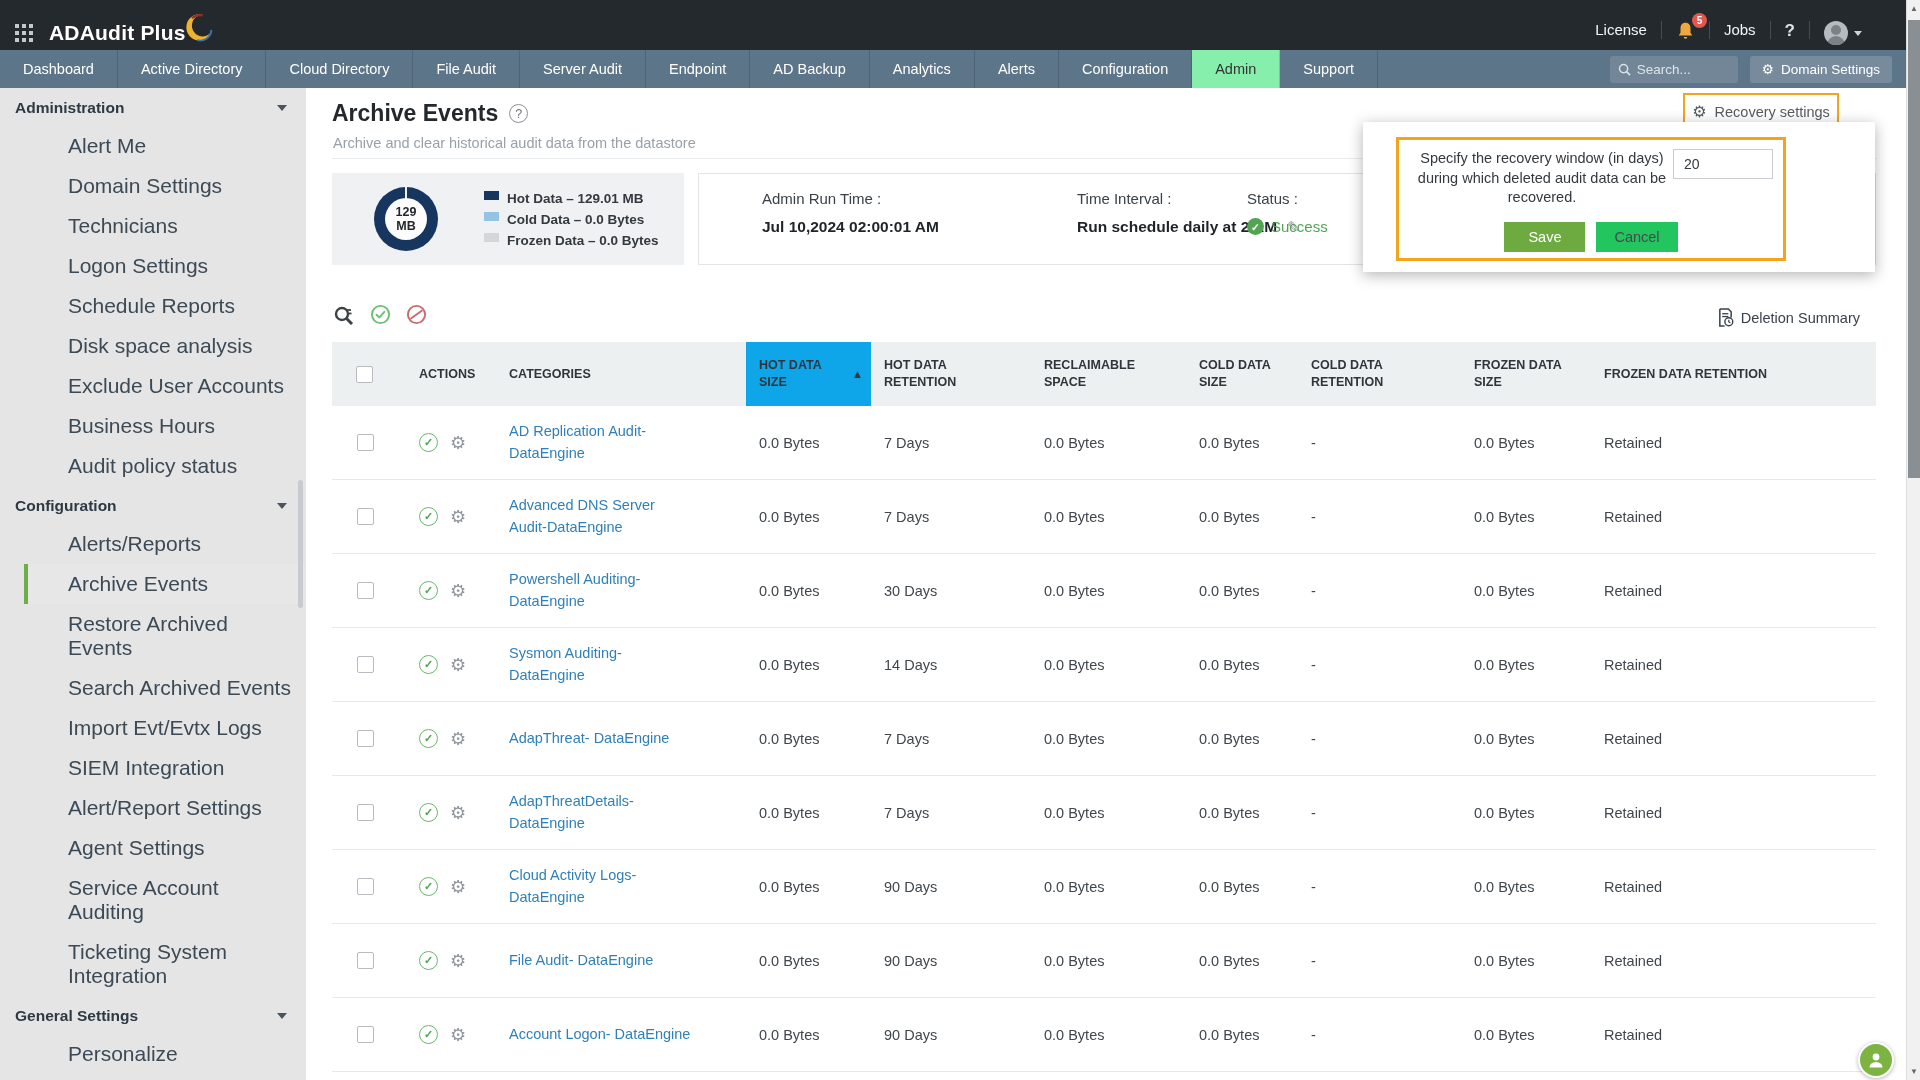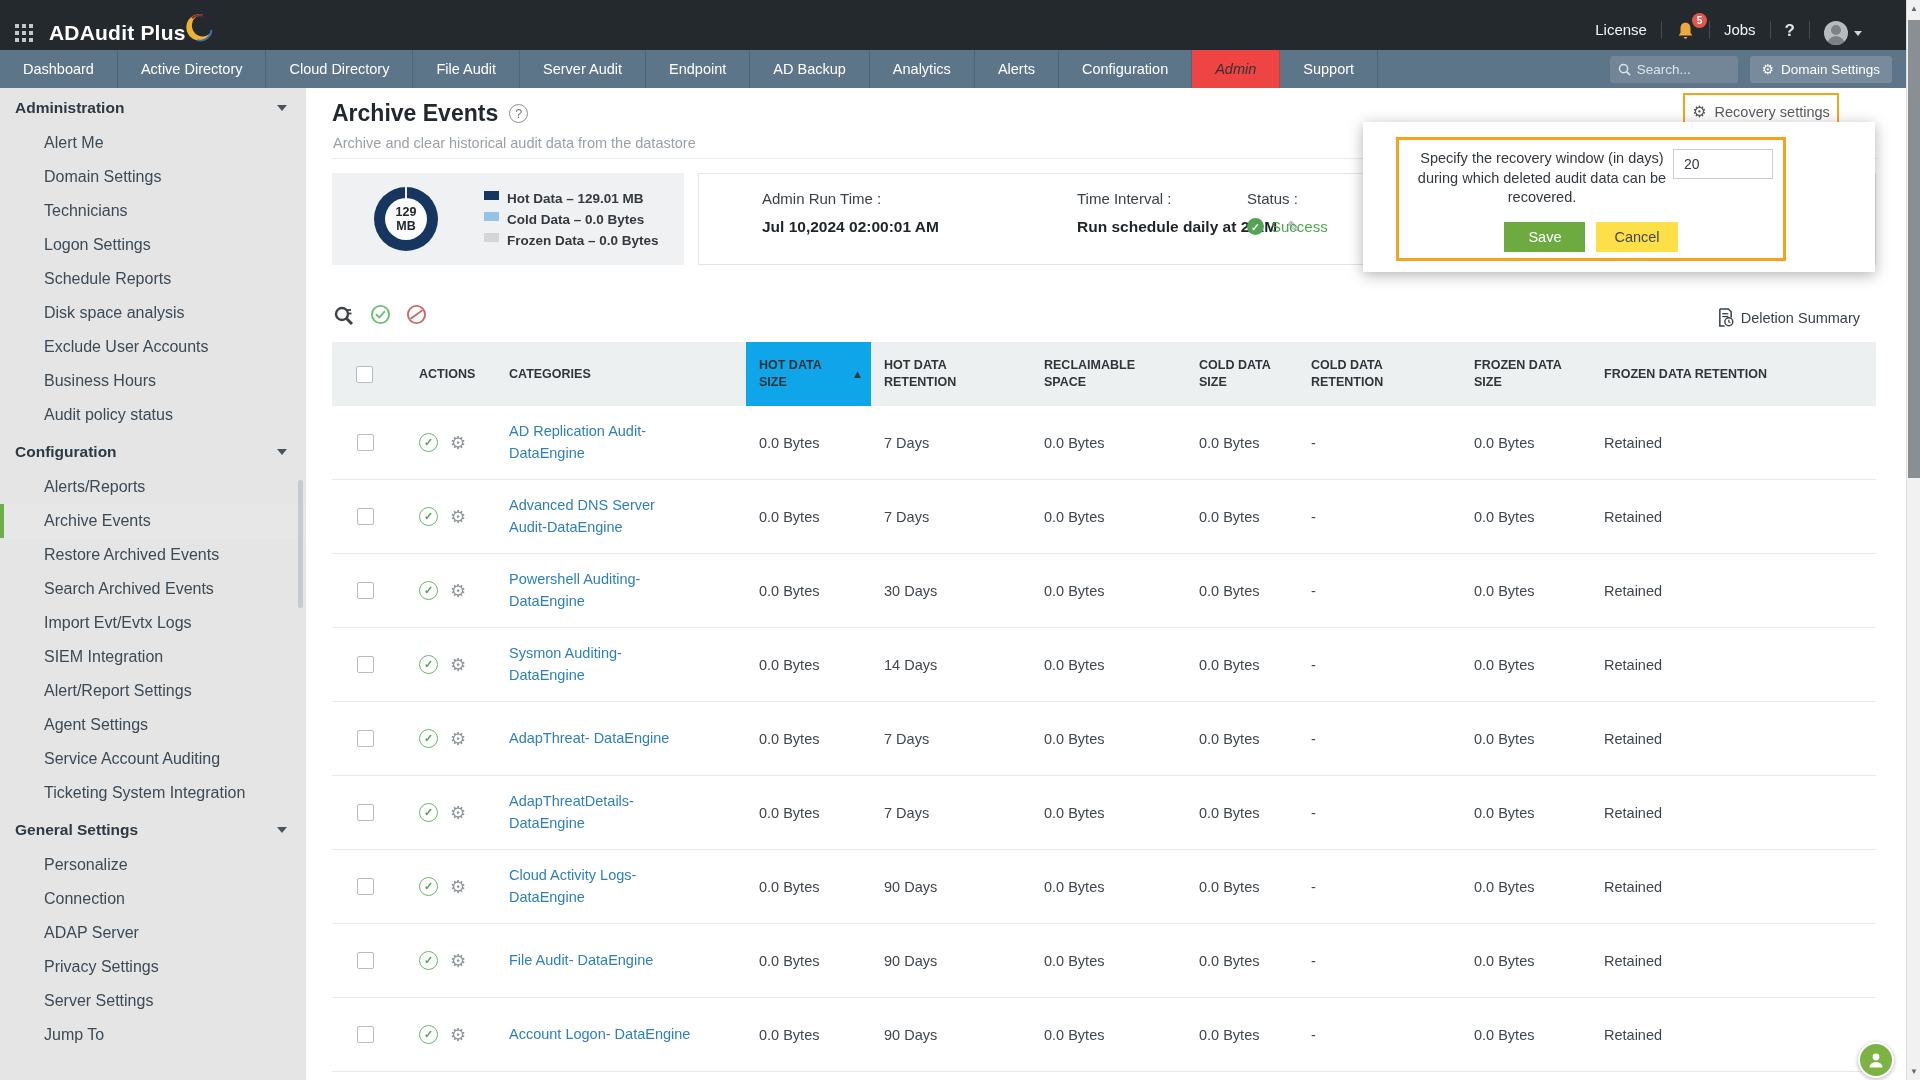--- a/index.html
+++ b/index.html
@@ -27,21 +27,21 @@
   .avatar i.head { position:absolute; left:7px; top:4px; width:10px; height:10px; border-radius:50%; background:#7b8187; }
   .avatar i.body { position:absolute; left:3px; top:15px; width:18px; height:12px; border-radius:9px 9px 0 0; background:#7b8187; }
   .caret { width:0; height:0; border-left:4px solid transparent; border-right:4px solid transparent;
            border-top:5px solid #cfd3d6; margin-left:6px; }
 
   
   .navbar { position:absolute; left:0; top:50px; width:1906px; height:38px; background:#5d7589;
             display:flex; align-items:stretch; color:#fff; font-size:14.5px; z-index:5; }
   .nav-tab { display:flex; align-items:center; padding:0 23px; border-right:1px solid rgba(0,0,0,.14);
              cursor:pointer; white-space:nowrap; }
-  .nav-tab.active { background:#ef4444; color:#333;font-style:italic; }
+  .nav-tab.active { background:#86efac; color:#333; }
   .nav-search { margin-left:auto; align-self:center; display:flex; align-items:center; width:128px; height:27px;
                 background:rgba(255,255,255,.13); border-radius:3px; padding:0 8px; }
   .nav-search input { background:transparent; border:none; outline:none; color:#fff; font-size:13.5px; width:90px; margin-left:6px; }
   .nav-search input::placeholder { color:#dde4e9; }
   .domain-btn { align-self:center; display:flex; align-items:center; gap:7px; height:27px; margin:0 14px 0 12px;
                 background:rgba(255,255,255,.16); border-radius:3px; padding:0 12px; font-size:13.5px; cursor:pointer; }
   .gear-glyph { font-family:"DejaVu Sans", sans-serif; }
 
   
   .scrollbar { position:absolute; right:0; top:0; width:14px; height:1080px; background:#f1f1f1;
@@ -50,21 +50,21 @@
   .scrollbar .arr.up { top:4px; } .scrollbar .arr.down { bottom:4px; }
   .scroll-thumb { position:absolute; left:1px; top:20px; width:12px; height:458px; background:#8a8f94; }
 
   
   .sidebar { position:absolute; left:0; top:88px; width:306px; height:992px; background:#e5e5e5;
              border-right:1px solid #e2e5e7; padding-top:0; overflow:hidden; }
   .side-section-title { display:flex; align-items:center; padding:11px 18px 9px 15px; font-size:15.5px;
                         font-weight:bold; color:#2d3944; cursor:pointer; }
   .side-chevron { margin-left:auto; width:0; height:0; border-left:5px solid transparent;
                   border-right:5px solid transparent; border-top:6px solid #4b545e; }
-  .side-item { padding:8px 10px 8px 40px; font-size:16px; color:#3c4a56; cursor:pointer; border-left:4px solid transparent; }
+  .side-item { padding:8px 10px 8px 40px; font-size:21px; color:#3c4a56; cursor:pointer; border-left:4px solid transparent;margin-left:24px; }
   .side-item.selected { background:#e7e7e7; border-left:4px solid #6cae49; }
   .side-scroll-handle { position:absolute; right:2px; top:392px; width:5px; height:128px; background:#c7cbcf; border-radius:3px; }
 
   
   .main { position:absolute; left:306px; top:88px; width:1600px; height:992px; background:#fff; }
   .page-title-row { position:absolute; left:26px; top:12px; display:flex; align-items:center; gap:11px; }
   .page-title { font-size:23px; color:#23282d; font-weight:bold; }
   .help-circle { width:19px; height:19px; border:1.5px solid #8a9096; border-radius:50%; color:#6e747a;
                  font-size:12.5px; display:flex; align-items:center; justify-content:center; cursor:pointer; }
   .page-subtitle { position:absolute; left:27px; top:47px; font-size:14.5px; color:#99a1a8; }
@@ -125,21 +125,21 @@
   .popup { position:absolute; left:1363px; top:122px; width:512px; height:150px; background:#fff; z-index:20;
            box-shadow:0 3px 14px rgba(0,0,0,.3); }
   .popup-hl { position:absolute; left:33px; top:15px; width:390px; height:124px; border:3px solid #f2a41d; }
   .popup-msg { position:absolute; left:14px; top:9px; width:258px; text-align:center; font-size:14.5px;
                color:#33393f; line-height:1.35; }
   .popup-input { position:absolute; left:274px; top:9px; width:100px; height:30px; border:1px solid #c9cdd1;
                  font-size:14px; color:#33393f; padding:0 10px; outline:none; font-family:"Liberation Sans",sans-serif; }
   .popup-btns { position:absolute; left:0; top:82px; width:100%; display:flex; justify-content:center; gap:11px; }
   .btn-save { background:#6dab40; color:#fff; border:none; font-size:14.5px; padding:7px 24px; cursor:pointer;
               font-family:"Liberation Sans",sans-serif; }
-  .btn-cancel { background:#fde047; color:#44494e; border:none; font-size:14.5px; padding:7px 18px; cursor:pointer;
+  .btn-cancel { background:#22c55e; color:#44494e; border:none; font-size:14.5px; padding:7px 18px; cursor:pointer;
                 font-family:"Liberation Sans",sans-serif; }
 
   
   .chat-fab { position:absolute; left:1858px; top:1042px; width:36px; height:36px; border-radius:50%;
               background:#7cb342; border:2px solid #fff; box-shadow:0 1px 4px rgba(0,0,0,.3); cursor:pointer;
               display:flex; align-items:center; justify-content:center; z-index:15; }
 </style>
 </head>
 <body>
 

